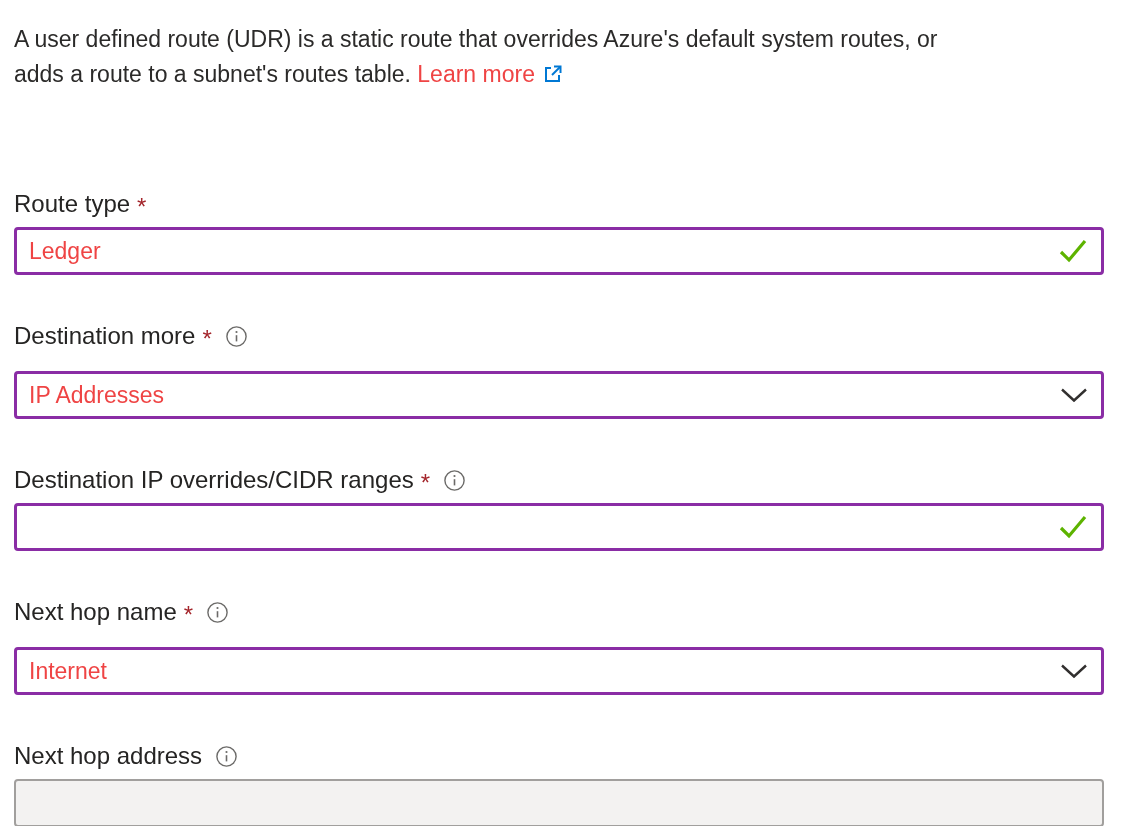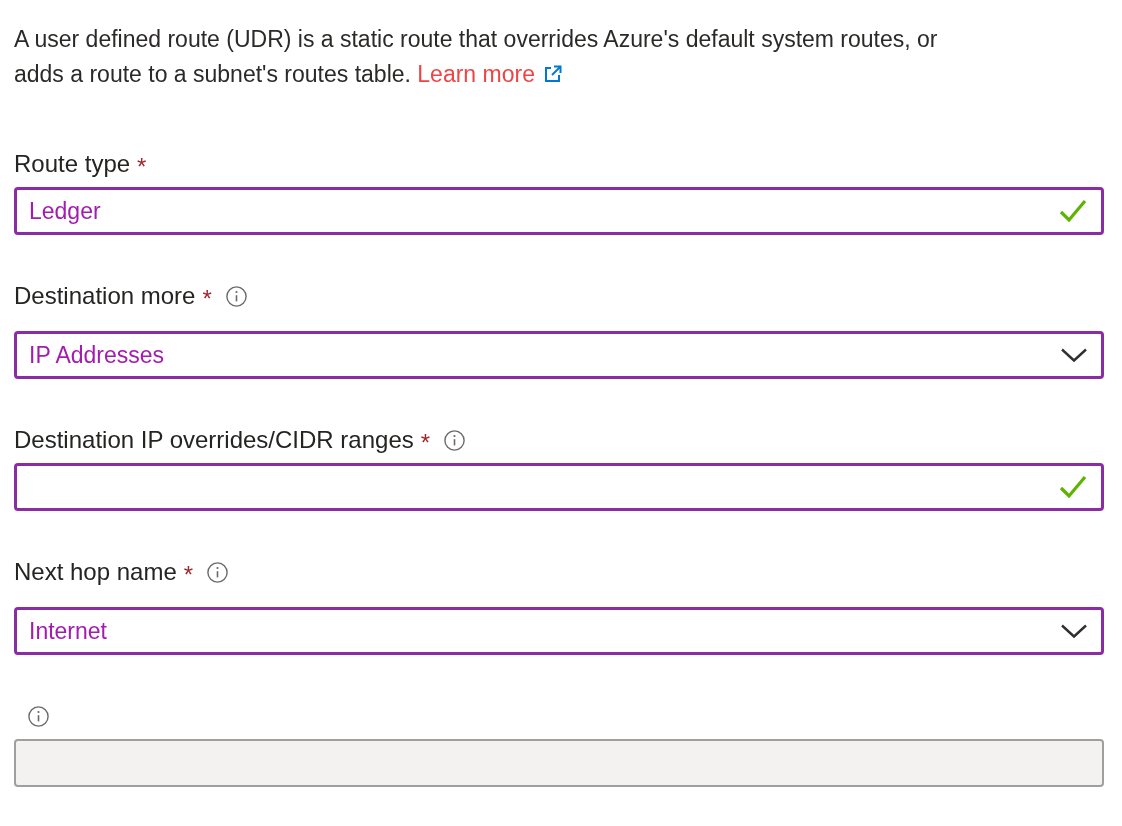--- a/index.html
+++ b/index.html
@@ -11,21 +11,21 @@
     overflow: hidden;
   }
   .page {
     width: 1122px; height: 826px;
     padding: 22px 18px 0 14px;
   }
   .intro {
     font-size: 23px;
     line-height: 35px;
     color: #2b2a29;
-    margin-bottom: 54px;
+    margin-bottom: 94px;
   }
   .link {
     color: #ef4444;
     text-decoration: none;
     cursor: pointer;
   }
   .ext-icon {
     display: inline-block;
     vertical-align: -3px;
     margin-left: 7px;
@@ -58,21 +58,21 @@
     height: 48px;
   }
   .text-input, .dropdown {
     width: 100%;
     height: 48px;
     border: 3px solid #8a2da5;
     border-radius: 4px;
     background: #ffffff;
     font-family: "Liberation Sans", sans-serif;
     font-size: 23px;
-    color: #a21caf;
+    color: #ef4444;
     padding: 0 52px 0 12px;
     outline: none;
   }
   .dropdown {
     display: flex;
     align-items: center;
     cursor: pointer;
     margin-top: 20px;
   }
   .text-input:disabled, .disabled-input {
@@ -186,20 +186,21 @@
       <span class="suffix-icon">
           <svg width="28" height="15" viewBox="0 0 28 15">
             <path d="M2 2 L14 13 L26 2" fill="none" stroke="#32302f" stroke-width="2.4"></path>
           </svg>
         </span>
     </div>
   </div>
 
   <div class="field">
     <div class="label-row">
+      <span>Next hop address</span>
       <span class="info-icon">
           <svg width="23" height="23" viewBox="0 0 23 23">
             <circle cx="11.5" cy="11.5" r="9.6" fill="none" stroke="#6b6a68" stroke-width="1.4"></circle>
             <line x1="11.5" y1="10.2" x2="11.5" y2="16.4" stroke="#6b6a68" stroke-width="1.6"></line>
             <circle cx="11.5" cy="7" r="1.1" fill="#6b6a68"></circle>
           </svg>
         </span>
     </div>
     <div class="control">
       <input class="text-input disabled-input" type="text" disabled="" value="" style="">

